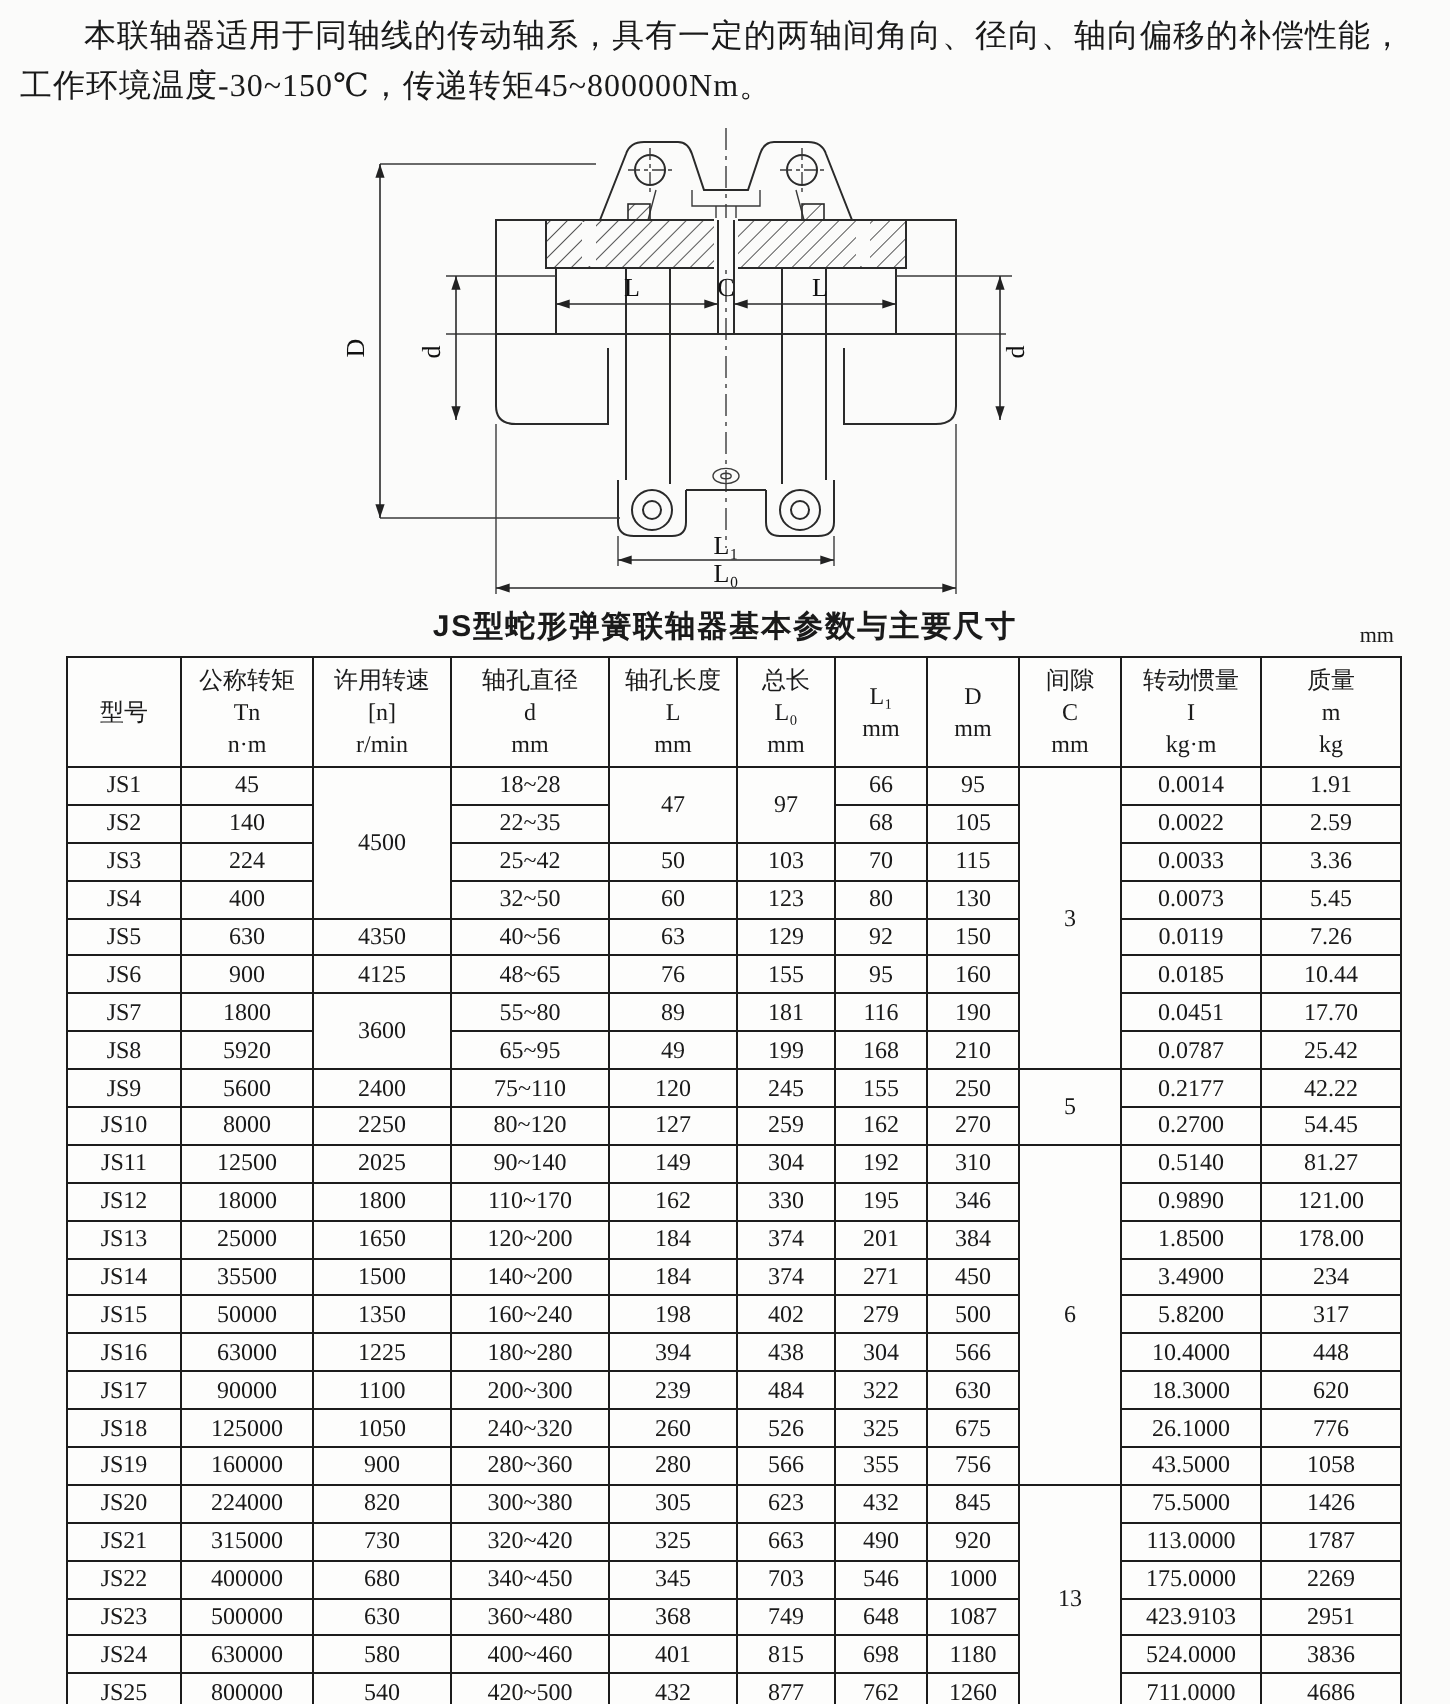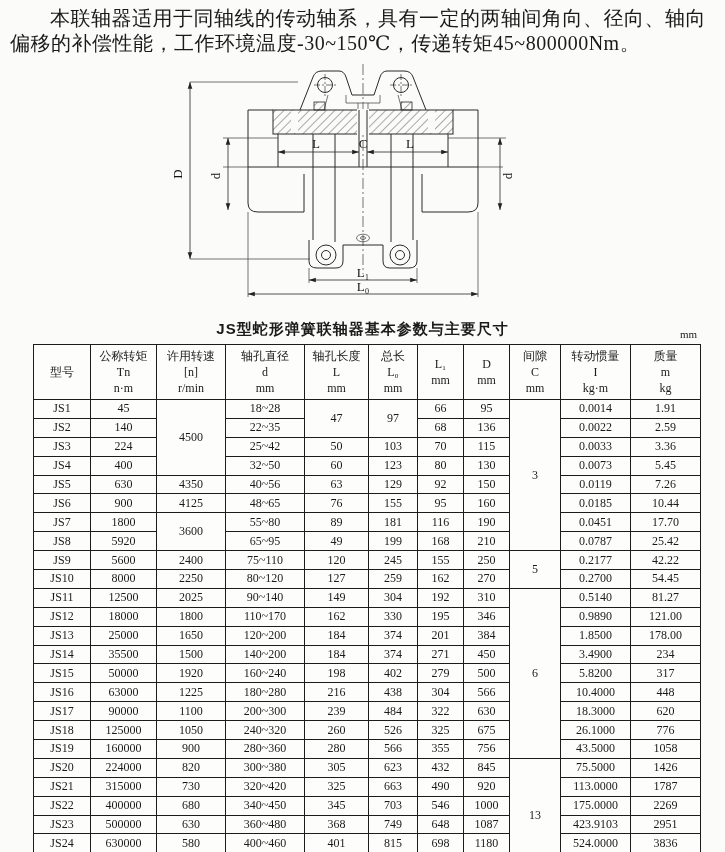--- a/index.html
+++ b/index.html
@@ -3,31 +3,31 @@
 <meta charset="utf-8">
 <style>
   html,body{margin:0;padding:0;}
   body{
     width:725px;height:852px;background:#fbfbfa;color:#1a1a1a;
     font-family:"Liberation Serif","DejaVu Serif",serif;
     overflow:hidden;
   }
   .page{padding:4px 8px 0 8px;}
   .intro{
-    font-size:20px;line-height:25px;text-indent:2em;
+    font-size:16px;line-height:25px;text-indent:2em;
     letter-spacing:0.5px;margin:2px 2px 0 2px;
   }
   .figure{width:100%;text-align:center;margin-top:6px;height:238px;}
   .figure svg{display:inline-block;}
   .fig-line{stroke:#2a2a2a;stroke-width:1;fill:none;}
   .fig-thin{stroke:#3a3a3a;stroke-width:0.7;fill:none;}
   .fig-dim{stroke:#2a2a2a;stroke-width:0.8;fill:none;}
   .fig-label{font-family:"Liberation Serif",serif;font-size:13px;fill:#111;}
   .title-row{
-    position:relative;text-align:center;margin-top:20px;height:22px;
+    position:relative;text-align:center;margin-top:4px;height:22px;
     font-family:"Liberation Sans","DejaVu Sans",sans-serif;
   }
   .tbl-title{font-size:15px;font-weight:bold;letter-spacing:1px;}
   .unit-note{
     position:absolute;right:20px;bottom:2px;font-size:11px;font-weight:normal;
     font-family:"Liberation Serif",serif;
   }
   table.spec{
     border-collapse:collapse;table-layout:fixed;
     margin:2px 0 0 25px;width:667px;
@@ -219,21 +219,21 @@
           <td>95</td>
           <td rowspan="8">3</td>
           <td>0.0014</td>
           <td>1.91</td>
         </tr>
         <tr>
           <td>JS2</td>
           <td>140</td>
           <td>22~35</td>
           <td>68</td>
-          <td>136</td>
+          <td>105</td>
           <td>0.0022</td>
           <td>2.59</td>
         </tr>
         <tr>
           <td>JS3</td>
           <td>224</td>
           <td>25~42</td>
           <td>50</td>
           <td>103</td>
           <td>70</td>
@@ -369,35 +369,35 @@
           <td>184</td>
           <td>374</td>
           <td>271</td>
           <td>450</td>
           <td>3.4900</td>
           <td>234</td>
         </tr>
         <tr>
           <td>JS15</td>
           <td>50000</td>
-          <td>1920</td>
+          <td>1350</td>
           <td>160~240</td>
           <td>198</td>
           <td>402</td>
           <td>279</td>
           <td>500</td>
           <td>5.8200</td>
           <td>317</td>
         </tr>
         <tr>
           <td>JS16</td>
           <td>63000</td>
           <td>1225</td>
           <td>180~280</td>
-          <td>216</td>
+          <td>394</td>
           <td>438</td>
           <td>304</td>
           <td>566</td>
           <td>10.4000</td>
           <td>448</td>
         </tr>
         <tr>
           <td>JS17</td>
           <td>90000</td>
           <td>1100</td>

